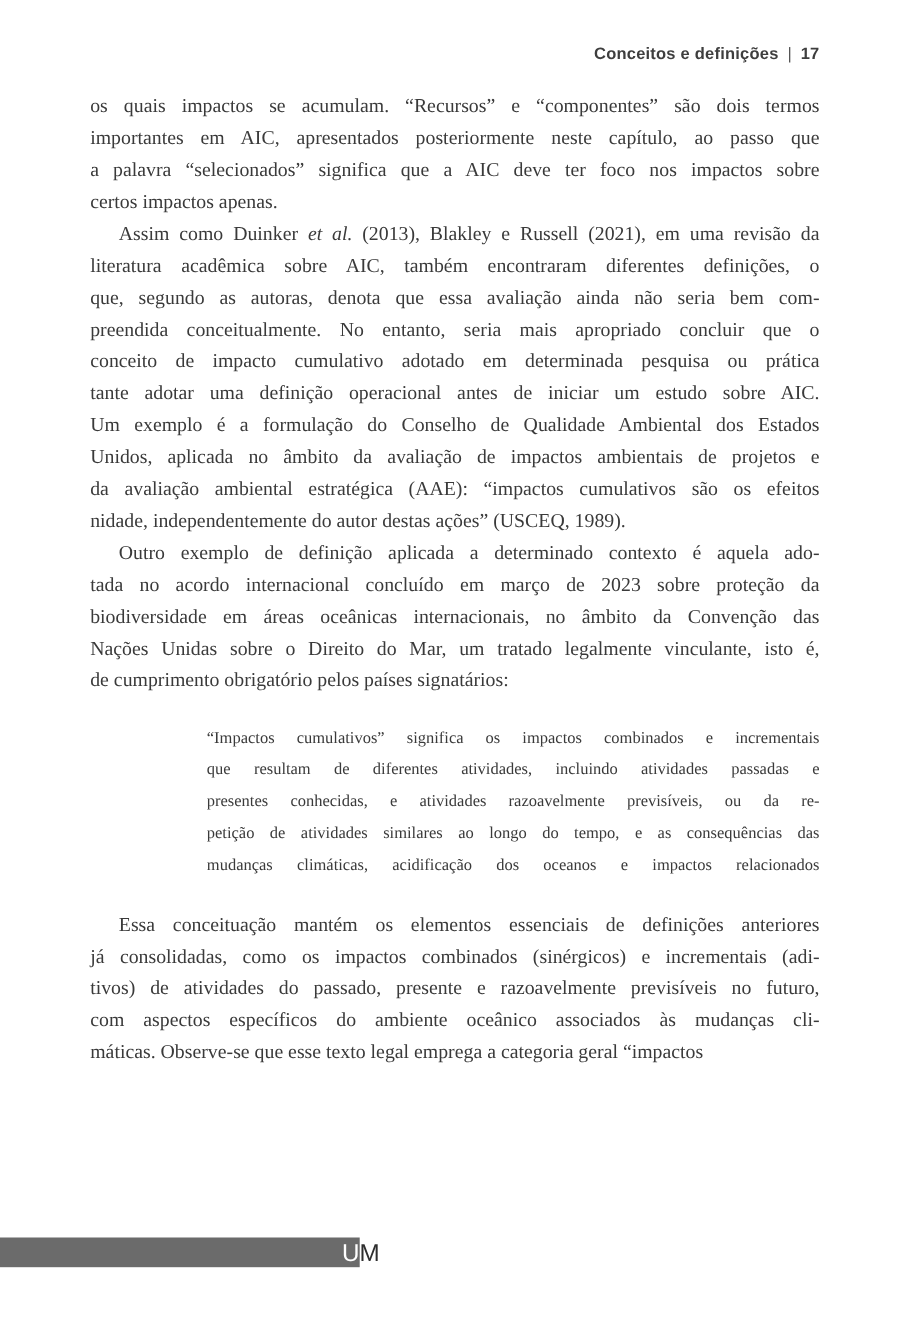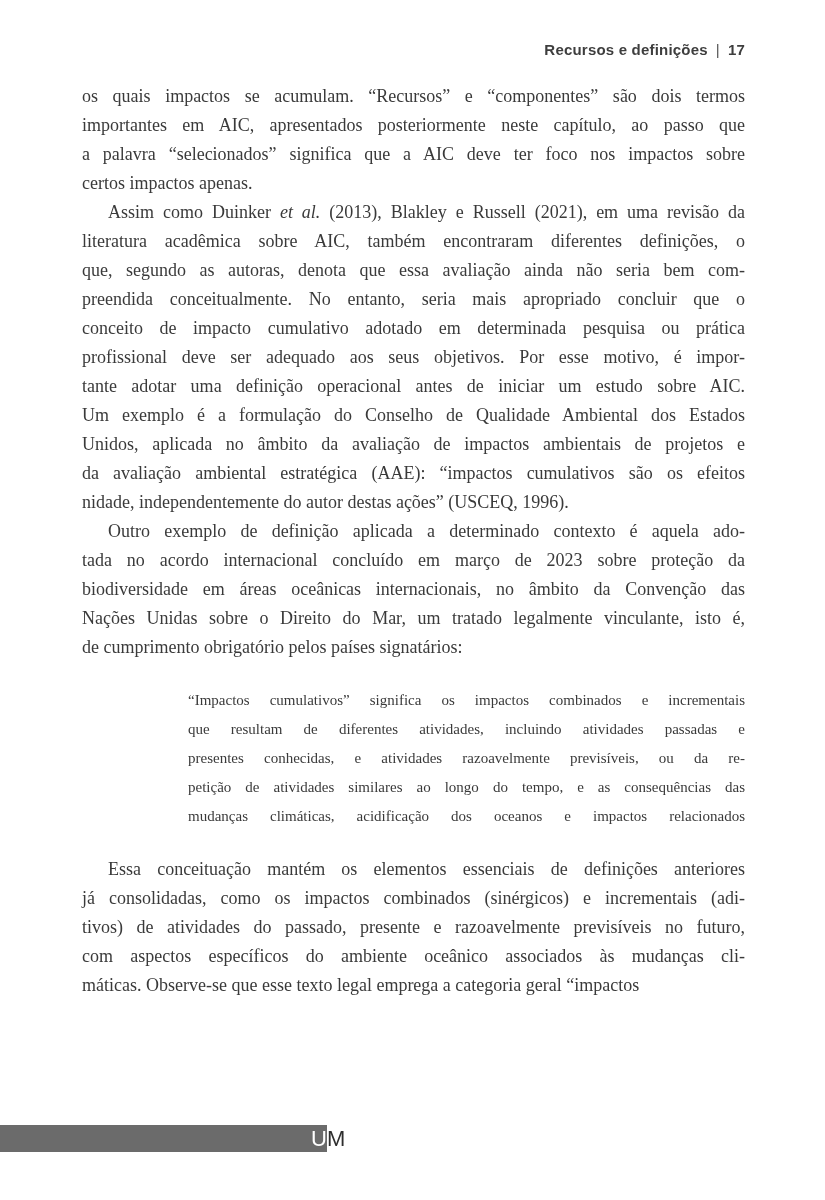--- a/index.html
+++ b/index.html
@@ -79,42 +79,41 @@
   }
   .chapter-word .on-bar { color: #ffffff; }
   .chapter-word .off-bar { color: #2e2e2e; }
 </style>
 </head>
 <body>
 
 <div class="page">
 
   <header class="running-head">
-    <span>Recursos e definições</span><span class="sep">|</span><span>17</span>
+    <span>Conceitos e definições</span><span class="sep">|</span><span>17</span>
   </header>
 
   <main class="body-text" id="body-text">
       <div class="paragraph">
         <div class="line just">os quais impactos se acumulam. “Recursos” e “componentes” são dois termos</div>
         <div class="line just">importantes em AIC, apresentados posteriormente neste capítulo, ao passo que</div>
         <div class="line just">a palavra “selecionados” significa que a AIC deve ter foco nos impactos sobre</div>
         <div class="line">certos impactos apenas.</div>
       </div>
       <div class="paragraph">
         <div class="line just indent">Assim como Duinker <i>et al.</i> (2013), Blakley e Russell (2021), em uma revisão da</div>
         <div class="line just">literatura acadêmica sobre AIC, também encontraram diferentes definições, o</div>
         <div class="line just">que, segundo as autoras, denota que essa avaliação ainda não seria bem com-</div>
         <div class="line just">preendida conceitualmente. No entanto, seria mais apropriado concluir que o</div>
         <div class="line just">conceito de impacto cumulativo adotado em determinada pesquisa ou prática</div>
-        <div class="line just">profissional deve ser adequado aos seus objetivos. Por esse motivo, é impor-</div>
         <div class="line just">tante adotar uma definição operacional antes de iniciar um estudo sobre AIC.</div>
         <div class="line just">Um exemplo é a formulação do Conselho de Qualidade Ambiental dos Estados</div>
         <div class="line just">Unidos, aplicada no âmbito da avaliação de impactos ambientais de projetos e</div>
         <div class="line just">da avaliação ambiental estratégica (AAE): “impactos cumulativos são os efeitos</div>
-        <div class="line">nidade, independentemente do autor destas ações” (USCEQ, 1996).</div>
+        <div class="line">nidade, independentemente do autor destas ações” (USCEQ, 1989).</div>
       </div>
       <div class="paragraph">
         <div class="line just indent">Outro exemplo de definição aplicada a determinado contexto é aquela ado-</div>
         <div class="line just">tada no acordo internacional concluído em março de 2023 sobre proteção da</div>
         <div class="line just">biodiversidade em áreas oceânicas internacionais, no âmbito da Convenção das</div>
         <div class="line just">Nações Unidas sobre o Direito do Mar, um tratado legalmente vinculante, isto é,</div>
         <div class="line">de cumprimento obrigatório pelos países signatários:</div>
       </div>
       <div class="blockquote">
         <div class="line just">“Impactos cumulativos” significa os impactos combinados e incrementais</div>

